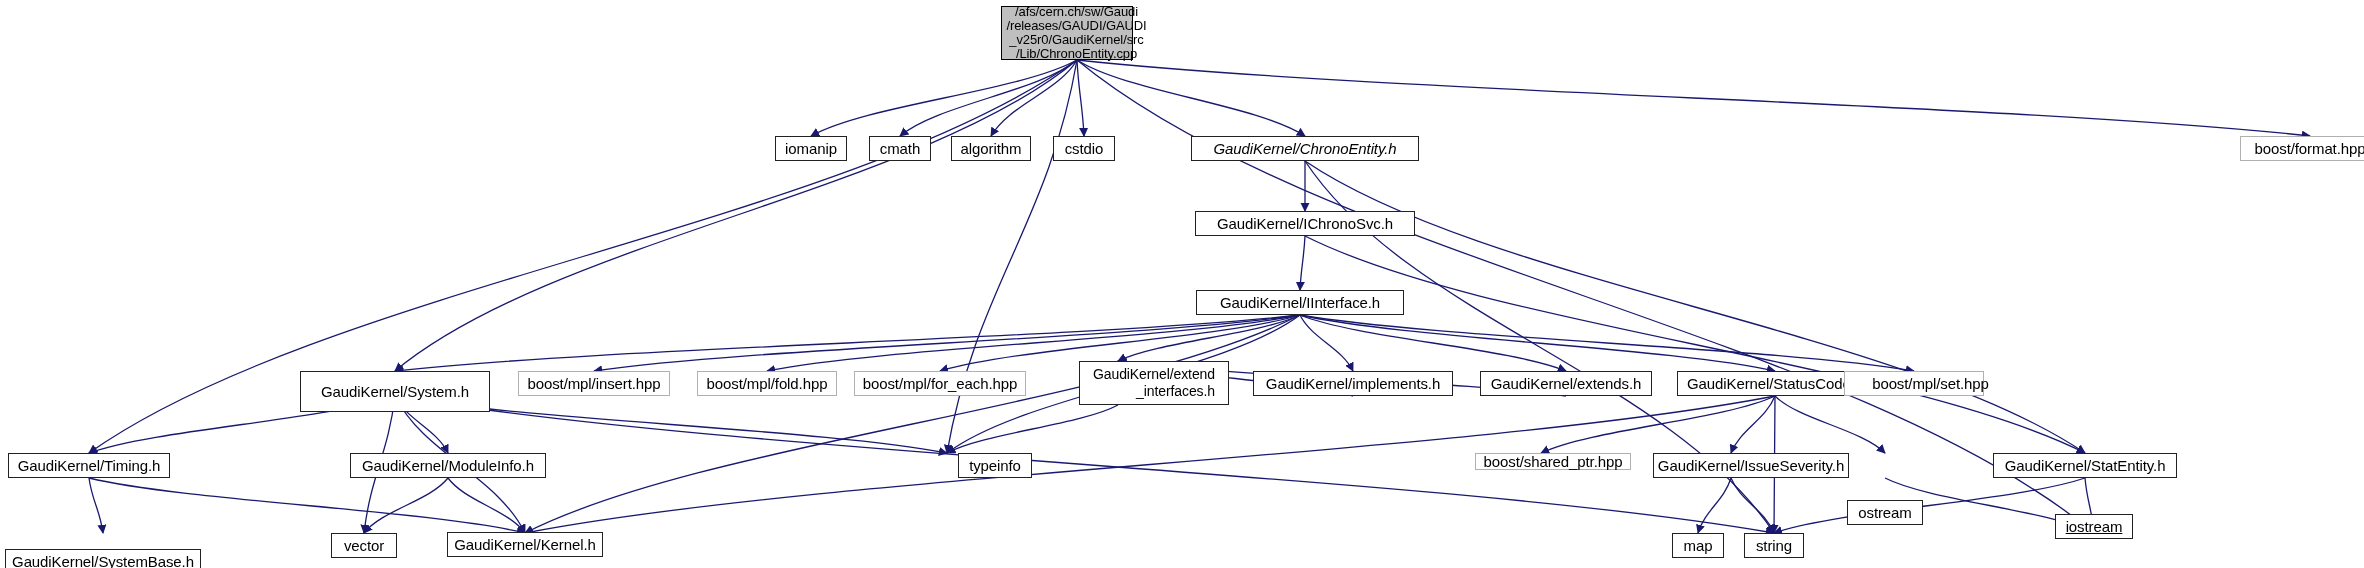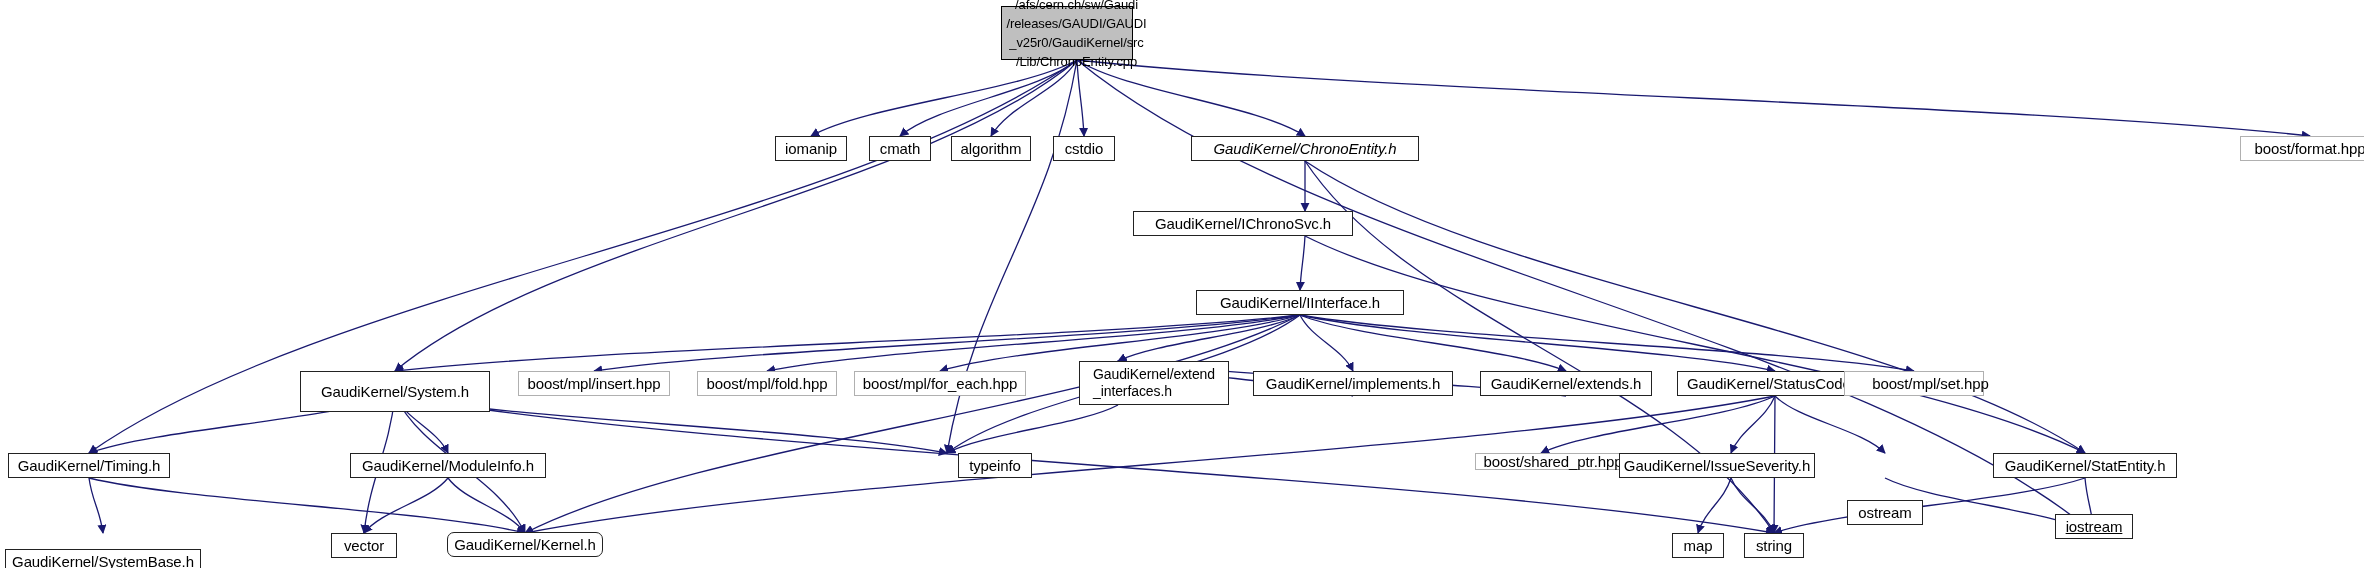--- a/index.html
+++ b/index.html
@@ -23,21 +23,21 @@
     width: 2364px;
     height: 568px;
     pointer-events: none;
   }
   .node {
     position: absolute;
     box-sizing: border-box;
     display: flex;
     align-items: center;
     justify-content: center;
-    text-align: left;
+    text-align: right;
     background: #ffffff;
     border: 1px solid #222222;
     color: #000000;
     font-size: 15px;
     line-height: 17px;
     white-space: pre-line;
     padding: 0 5px;
     letter-spacing: -0.1px;
   }
   .node.external {
@@ -105,49 +105,49 @@
         <path d="M 448 478 C 429.52 501.1 382.48 509.9 364 533" fill="none" stroke="#191970" stroke-width="1.3" marker-end="url(#arrow)"></path>
         <path d="M 448 478 C 464.94 501.1 508.06 509.9 525 533" fill="none" stroke="#191970" stroke-width="1.3" marker-end="url(#arrow)"></path>
         <path d="M 1731 478 C 1723.74 501.1 1705.26 509.9 1698 533" fill="none" stroke="#191970" stroke-width="1.3" marker-end="url(#arrow)"></path>
         <path d="M 1731 478 C 1740.46 501.1 1764.54 509.9 1774 533" fill="none" stroke="#191970" stroke-width="1.3" marker-end="url(#arrow)"></path>
         <path d="M 2085 478 C 2086.98 501.1 2092.02 509.9 2094 533" fill="none" stroke="#191970" stroke-width="1.3" marker-end="url(#arrow)"></path>
         <path d="M 2085 478 C 2016.58 501.1 1842.42 509.9 1774 533" fill="none" stroke="#191970" stroke-width="1.3" marker-end="url(#arrow)"></path>
         <path d="M 1885 478 C 1930.98 501.1 2048.02 509.9 2094 533" fill="none" stroke="#191970" stroke-width="1.3" marker-end="url(#arrow)"></path>
       </g>
   </svg>
   <div id="node-layer">
-      <div class="node root" style="left: 1001px; top: 6px; width: 132px; height: 54px; font-size: 13px; line-height: 19px; padding-left: 24px;">/afs/cern.ch/sw/Gaudi
+      <div class="node root" style="left: 1001px; top: 6px; width: 132px; height: 54px; font-size: 13px; line-height: 14px; padding-left: 24px;">/afs/cern.ch/sw/Gaudi
 /releases/GAUDI/GAUDI
 _v25r0/GaudiKernel/src
 /Lib/ChronoEntity.cpp</div>
       <div class="node" style="left: 775px; top: 136px; width: 72px; height: 25px;">iomanip</div>
       <div class="node" style="left: 869px; top: 136px; width: 62px; height: 25px;">cmath</div>
       <div class="node" style="left: 951px; top: 136px; width: 80px; height: 25px;">algorithm</div>
       <div class="node" style="left: 1053px; top: 136px; width: 62px; height: 25px;">cstdio</div>
       <div class="node" style="left: 1191px; top: 136px; width: 228px; height: 25px; font-style: italic;">GaudiKernel/ChronoEntity.h</div>
       <div class="node external" style="left: 2240px; top: 136px; width: 140px; height: 25px;">boost/format.hpp</div>
-      <div class="node" style="left: 1133px; top: 211px; width: 220px; height: 25px;">GaudiKernel/IChronoSvc.h</div>
+      <div class="node" style="left: 1195px; top: 211px; width: 220px; height: 25px;">GaudiKernel/IChronoSvc.h</div>
       <div class="node" style="left: 1196px; top: 290px; width: 208px; height: 25px;">GaudiKernel/IInterface.h</div>
       <div class="node" style="left: 300px; top: 371px; width: 190px; height: 41px;">GaudiKernel/System.h</div>
       <div class="node external" style="left: 518px; top: 371px; width: 152px; height: 25px;">boost/mpl/insert.hpp</div>
       <div class="node external" style="left: 697px; top: 371px; width: 140px; height: 25px;">boost/mpl/fold.hpp</div>
       <div class="node external" style="left: 854px; top: 371px; width: 172px; height: 25px;">boost/mpl/for_each.hpp</div>
       <div class="node" style="left: 1043px; top: 361px; width: 150px; height: 44px; font-size: 14px; line-height: 17px; margin-left: 36px;">GaudiKernel/extend
 _interfaces.h</div>
       <div class="node" style="left: 1253px; top: 371px; width: 200px; height: 25px;">GaudiKernel/implements.h</div>
       <div class="node" style="left: 1480px; top: 371px; width: 172px; height: 25px;">GaudiKernel/extends.h</div>
       <div class="node" style="left: 1677px; top: 371px; width: 196px; height: 25px;">GaudiKernel/StatusCode.h</div>
       <div class="node external" style="left: 1844px; top: 371px; width: 140px; height: 25px; padding-left: 38px;">boost/mpl/set.hpp</div>
       <div class="node" style="left: 8px; top: 453px; width: 162px; height: 25px;">GaudiKernel/Timing.h</div>
       <div class="node" style="left: 350px; top: 453px; width: 196px; height: 25px;">GaudiKernel/ModuleInfo.h</div>
       <div class="node" style="left: 910px; top: 453px; width: 74px; height: 25px; margin-left: 48px;">typeinfo</div>
       <div class="node external" style="left: 1463px; top: 453px; width: 156px; height: 17px; margin-left: 12px;">boost/shared_ptr.hpp</div>
-      <div class="node" style="left: 1619px; top: 453px; width: 196px; height: 25px;">GaudiKernel/IssueSeverity.h</div>
+      <div class="node" style="left: 1653px; top: 453px; width: 196px; height: 25px;">GaudiKernel/IssueSeverity.h</div>
       <div class="node" style="left: 1847px; top: 453px; width: 76px; height: 25px; margin-top: 47px;">ostream</div>
       <div class="node" style="left: 1993px; top: 453px; width: 184px; height: 25px;">GaudiKernel/StatEntity.h</div>
       <div class="node" style="left: 5px; top: 533px; width: 196px; height: 25px; margin-top: 16px;">GaudiKernel/SystemBase.h</div>
       <div class="node" style="left: 331px; top: 533px; width: 66px; height: 25px;">vector</div>
-      <div class="node" style="left: 447px; top: 532px; width: 156px; height: 25px; border-radius: 7px;">GaudiKernel/Kernel.h</div>
+      <div class="node" style="left: 447px; top: 532px; width: 156px; height: 25px;">GaudiKernel/Kernel.h</div>
       <div class="node" style="left: 1672px; top: 533px; width: 52px; height: 25px;">map</div>
       <div class="node" style="left: 1744px; top: 533px; width: 60px; height: 25px;">string</div>
       <div class="node" style="left: 2055px; top: 514px; width: 78px; height: 25px; text-decoration: underline;">iostream</div>
     </div>
 </div>
 
 </body></html>

